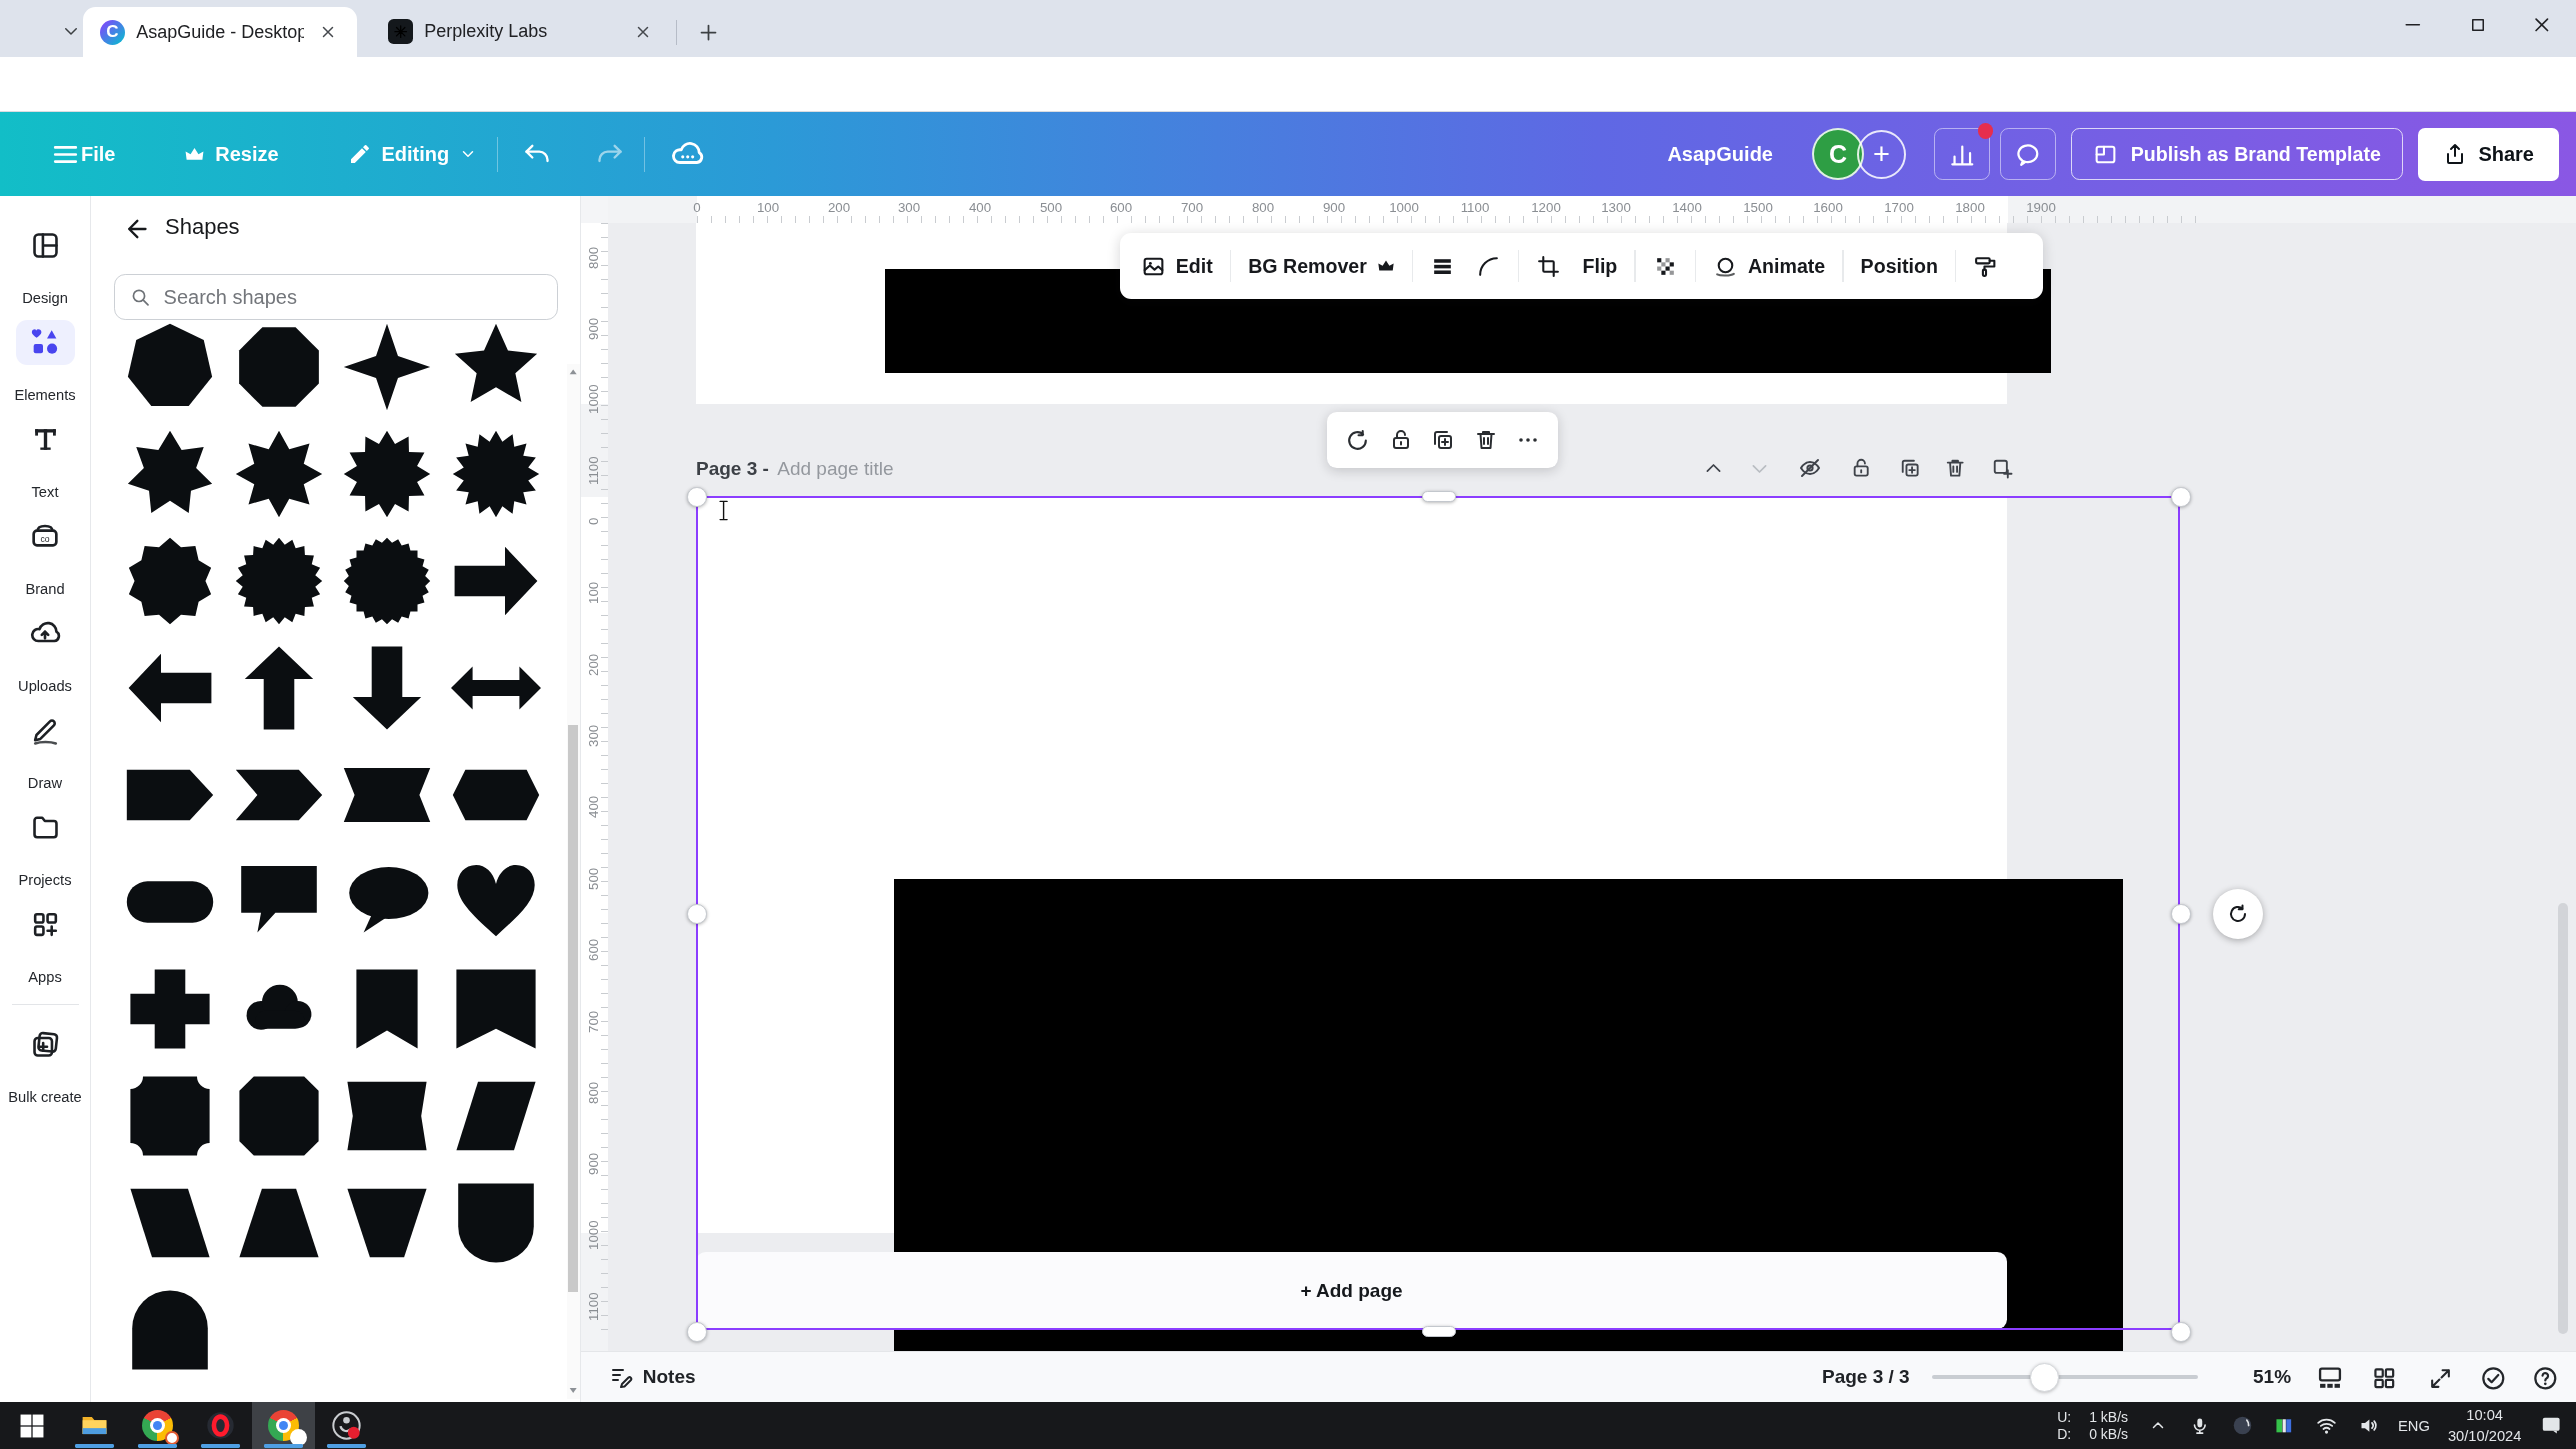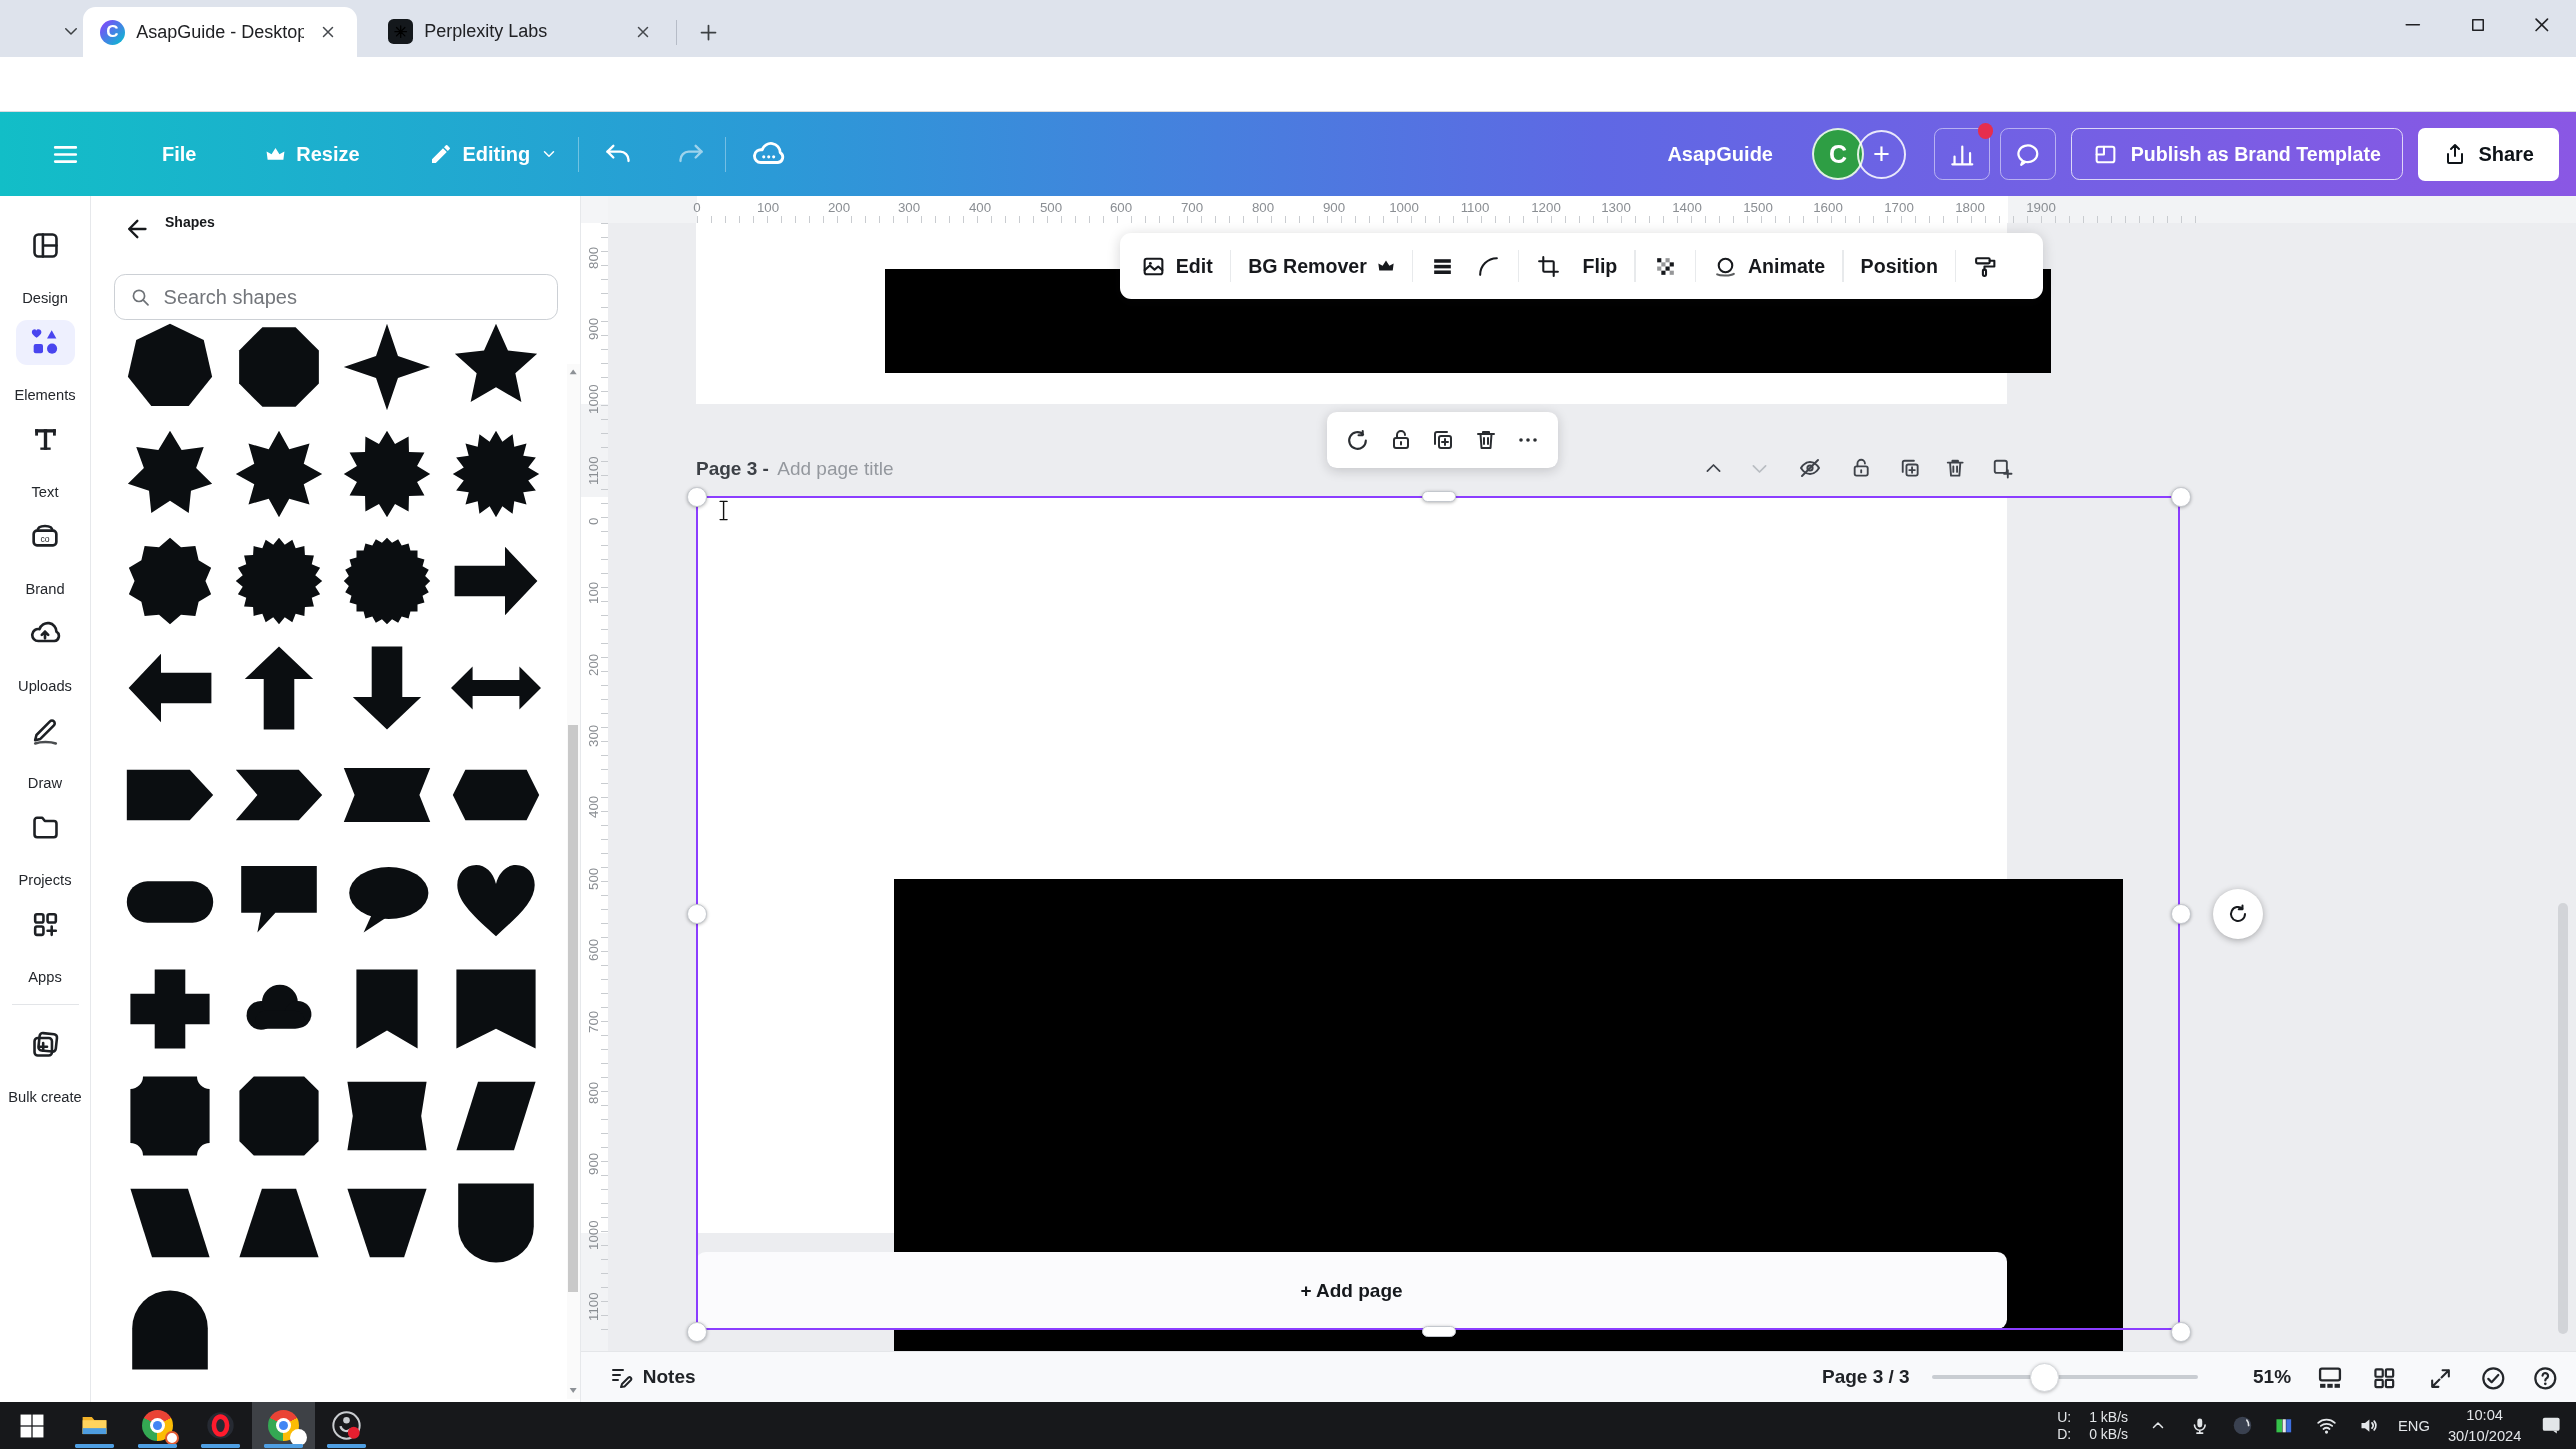--- a/index.html
+++ b/index.html
@@ -35,21 +35,21 @@
   .navright{top:69px;width:32px;height:32px;color:#3f4449;display:flex;align-items:center;justify-content:center}
   #ext-ic{left:2365px}#dl-ic{left:2436px}#kebab-ic{left:2535px}
   #nav-div{left:2412px;top:73px;width:1.4px;height:25px;background:#d0d3d8}
   #nav-avatar{left:2481px;top:69px;width:32px;height:32px;border-radius:50%;background:#ccd6e6}
 
   
   #cheader{left:0;top:112px;width:2576px;height:84px;background:linear-gradient(90deg,#12bec7 0%,#2b9ad7 30%,#5f68e4 62%,#8a57e4 100%);display:flex;align-items:center;color:#fff}
   .chitem{display:flex;align-items:center;gap:9.8px;font-size:20px;font-weight:700;color:#fff}
   .chsep{width:1.4px;height:35px;background:rgba(255,255,255,.35);margin:0 19.6px}
   #hamburger{margin-left:50px}
-  #h-file{margin-left:81px}
+  #h-file{}
   #h-resize{margin-left:69px}
   #h-editing{margin-left:69px}
   #h-undo{margin-left:5.6px}#h-redo{margin-left:45px;opacity:.55}
   #h-cloud{margin-left:5.6px}
   #h-account{margin-left:auto;font-size:20px;font-weight:700}
   #h-avatar{margin-left:39px;width:52px;height:52px;border-radius:50%;background:#2e9e44;border:2.1px solid rgba(255,255,255,.85);display:flex;align-items:center;justify-content:center;font-size:25px;font-weight:bold}
   #h-invite{margin-left:-7px;width:49px;height:49px;border-radius:50%;border:2.1px solid rgba(255,255,255,.85);display:flex;align-items:center;justify-content:center;font-size:29px;font-weight:400}
   .hbtn{height:52px;border:1.4px solid rgba(255,255,255,.5);border-radius:8.4px;display:flex;align-items:center;justify-content:center;position:relative}
   #h-stats{margin-left:28px;width:56px}
   #h-stats .dot{position:absolute;right:-4.2px;top:-5.6px;width:15.4px;height:15.4px;border-radius:50%;background:#e62e4d}
@@ -61,21 +61,21 @@
   #rail{left:0;top:196px;width:91px;height:1206px;background:#fff;border-right:0.7px solid #e6e8eb;display:flex;flex-direction:column;align-items:center;padding-top:19.6px}
   .rail-item{width:84px;height:97px;display:flex;flex-direction:column;align-items:center;justify-content:center;gap:22px;color:#1d2024}
   .rail-ic{width:59px;height:45px;border-radius:11.2px;display:flex;align-items:center;justify-content:center;color:#1d2024}
   .rail-ic.active{background:#eef0fe;color:#4945ef}
   .rail-label{font-size:14.7px;color:#24272c;white-space:nowrap}
   .rail-div{width:67px;height:0.7px;background:#e3e5e8;margin:12.6px 0 9.8px}
 
   
   #panel{left:91px;top:196px;width:490px;height:1206px;background:#fff;border-right:0.7px solid #e6e8eb;overflow:hidden}
   #panel-back{left:28px;top:17px;width:31px;height:31px;color:#17191c;display:flex;align-items:center;justify-content:center}
-  #panel-title{left:74px;top:18px;font-size:14px;font-weight:bold;color:#17191c}
+  #panel-title{left:74px;top:18px;font-size:22px;font-weight:normal;color:#17191c}
   #shape-search{left:23px;top:78px;width:444px;height:46px;border:1.4px solid #ccd0d5;border-radius:11.2px;display:flex;align-items:center;gap:12.6px;padding:0 15.4px;color:#6e7277}
   #shape-search input{border:0;outline:0;background:transparent;font-size:20px;color:#444;font-family:inherit;width:100%}
   #shape-search input::placeholder{color:#73767b}
   #shapes-grid{left:26.6px;top:118px;display:grid;grid-template-columns:repeat(4,105px);grid-auto-rows:107px;column-gap:3.5px}
   .shape-cell{width:105px;height:105px;display:flex;align-items:center;justify-content:center}
   .shape-cell svg{width:90px;height:90px;fill:#0b0e11}
   #panel-sb{left:476px;top:168px;width:12.6px;height:1035px;background:#fafafa}
   #panel-sb .thumb{position:absolute;left:1.4px;top:361px;width:9.8px;height:567px;background:#c9c9c9}
   .sb-arr{position:absolute;left:2.1px;width:8.4px;height:8.4px;color:#8d9196}
 

